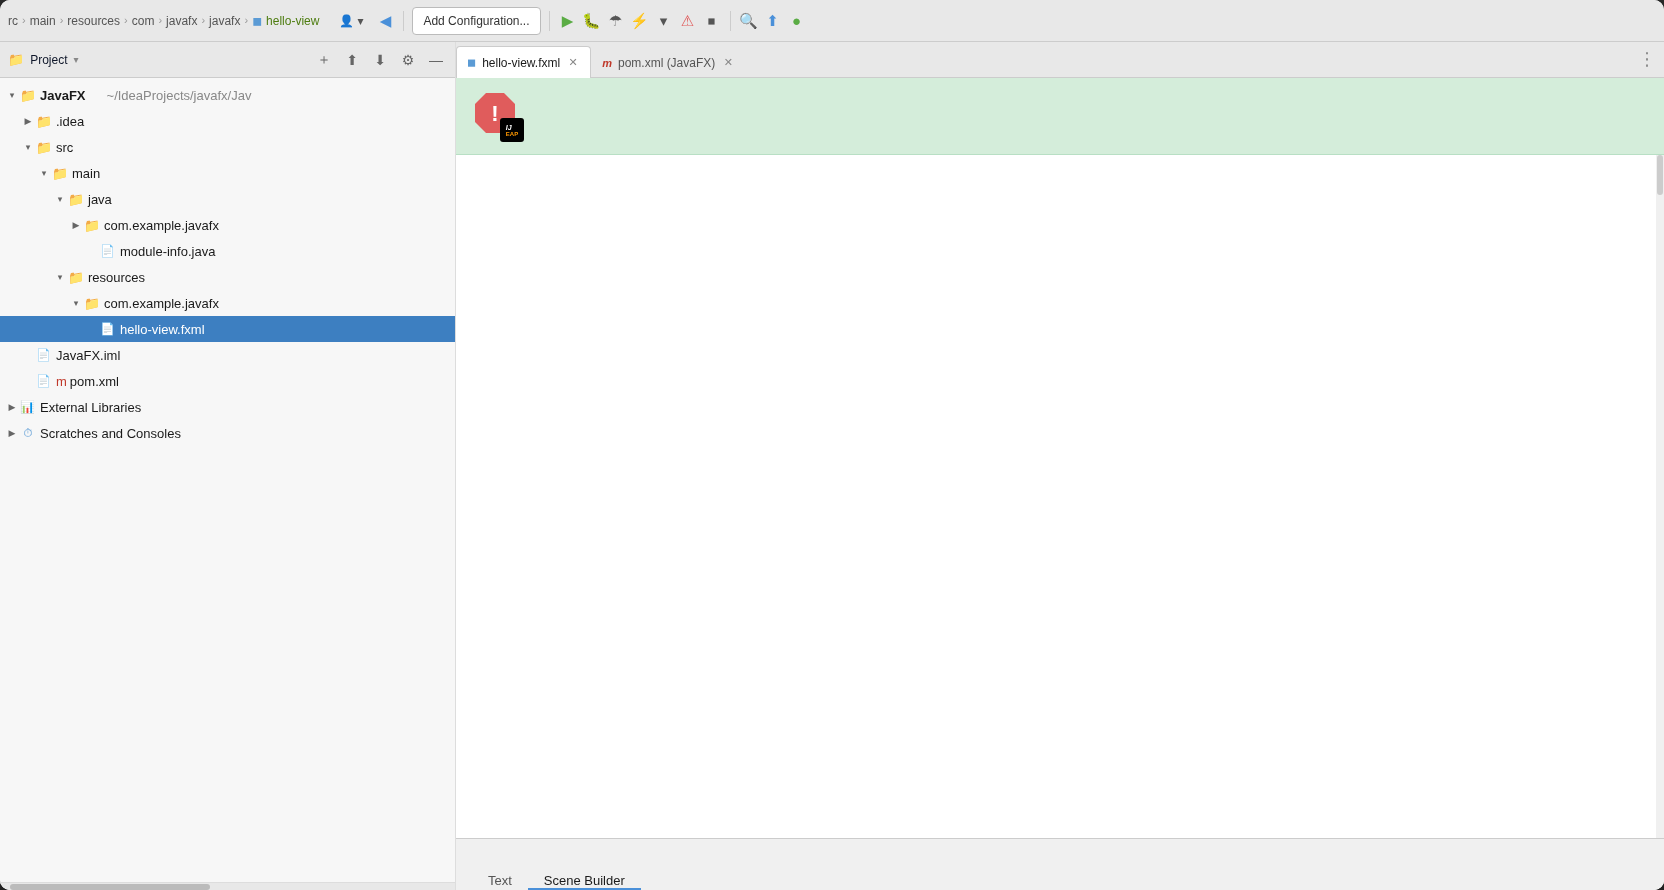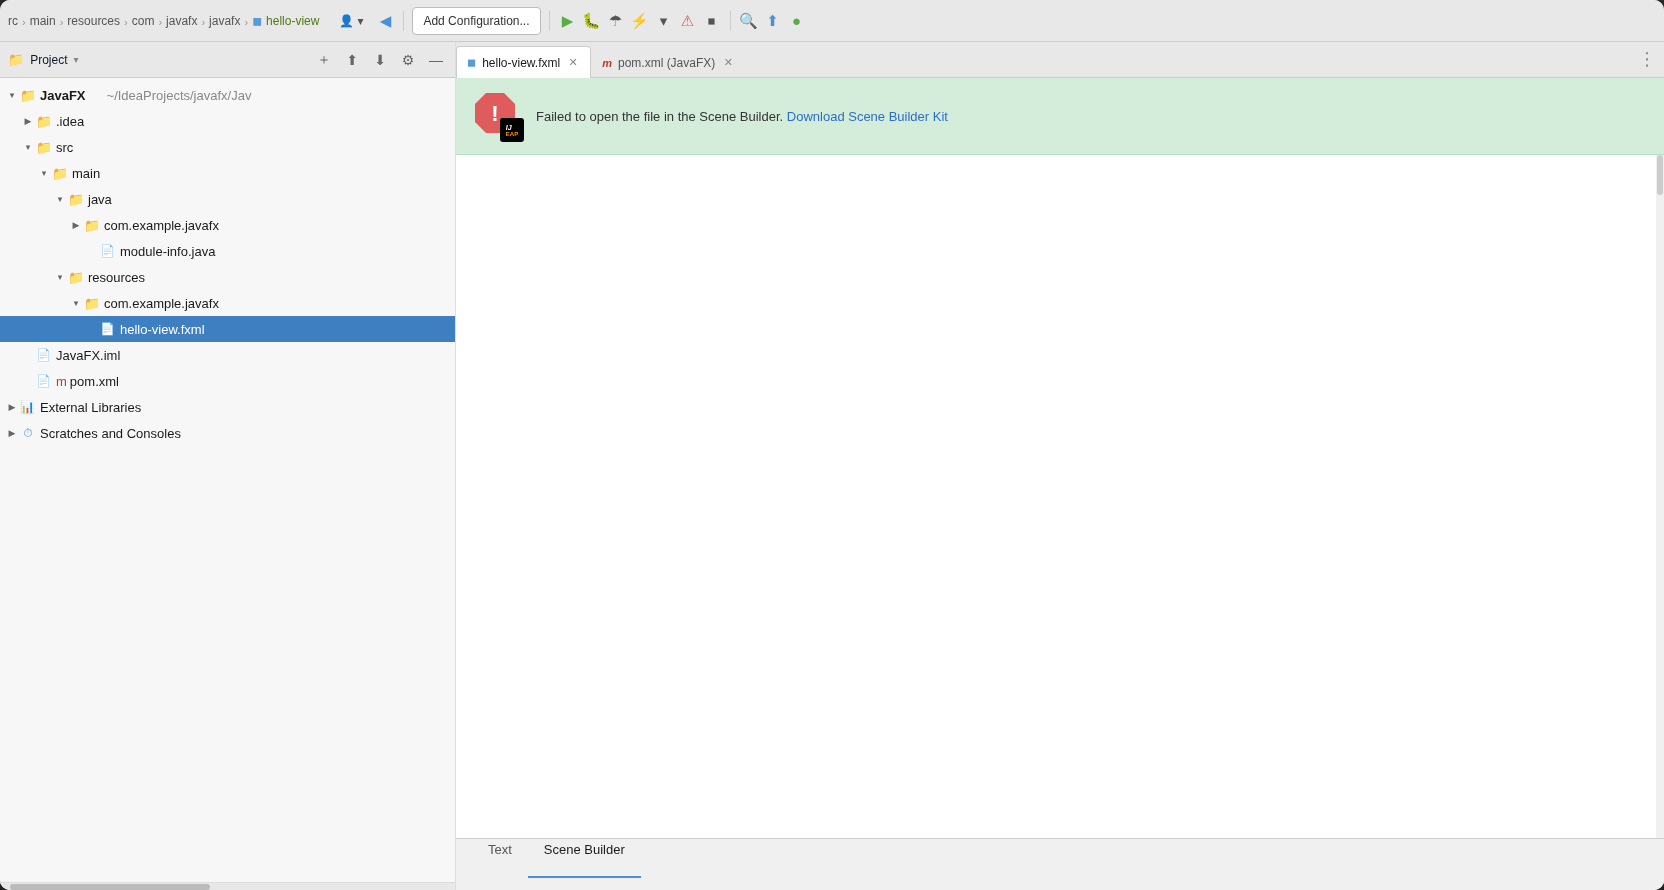--- a/index.html
+++ b/index.html
@@ -61,21 +61,21 @@
       background: #e8e8e8;
       display: flex;
       align-items: center;
       padding: 0 8px;
       gap: 4px;
       border-bottom: 1px solid #ccc;
       flex-shrink: 0;
     }
     .breadcrumb {
       display: flex;
-      align-items: flex-end;
+      align-items: flex-start;
       gap: 4px;
       font-size: 12px;
       color: #555;
       margin-right: 8px;
     }
     .breadcrumb-sep {
       color: #999;
       font-size: 11px;
     }
     .toolbar-btn {
@@ -374,26 +374,26 @@
     .bottom-tabs {
       display: flex;
       align-items: flex-end;
       height: 100%;
       padding-left: 16px;
     }
     .bottom-tab {
       height: 36px;
       padding: 0 16px;
       display: flex;
-      align-items: flex-start;
+      align-items: flex-end;
       font-size: 13px;
       color: #555;
       cursor: pointer;
       border-bottom: 2px solid transparent;
-      margin-bottom: 12px;
+      margin-bottom: 0;
     }
     .bottom-tab.active {
       color: #1a1a1a;
       border-bottom: 2px solid #4a90d9;
     }
   </style>
 </head>
 <body>
 
 <div class="window">
@@ -585,24 +585,20 @@
             <text x="23" y="31" text-anchor="middle" font-size="22" font-weight="bold" fill="white">!</text>
           </svg>
           
           <div class="ij-badge">
             <div>
               <div style="color:#fff; font-size:7px; font-weight:bold; font-style:italic">IJ</div>
               <div class="ij-badge-eap">EAP</div>
             </div>
           </div>
         </div>
-        <div class="error-text">
-          <span>Failed to open the file in the Scene Builder.</span>
-          <a class="error-link">Download Scene Builder Kit</a>
-        </div>
       </div>
 
       <div class="editor-area">
         <div class="editor-scrollbar-v">
           <div class="editor-scrollbar-thumb"></div>
         </div>
       </div>
 
       <div class="bottom-bar">
         <div class="bottom-tabs">

